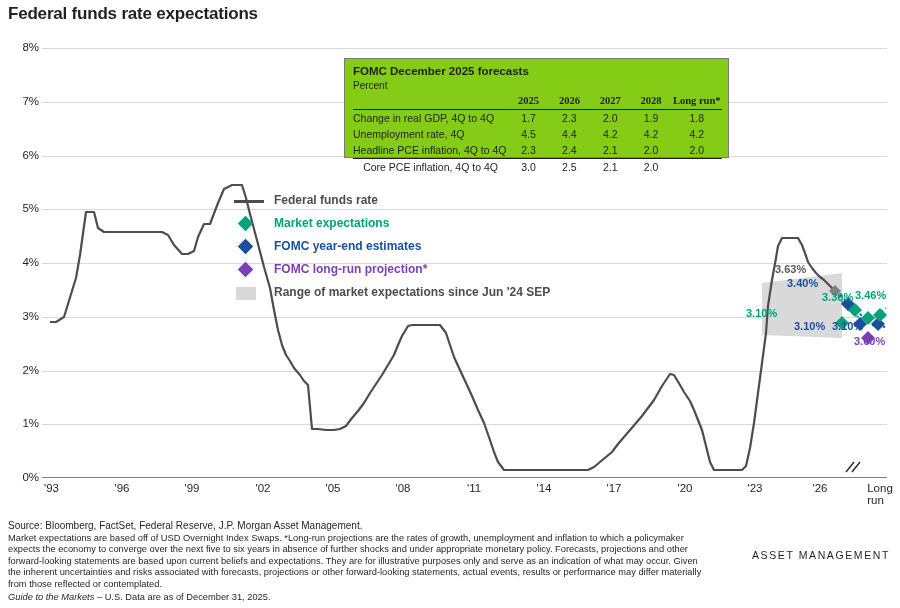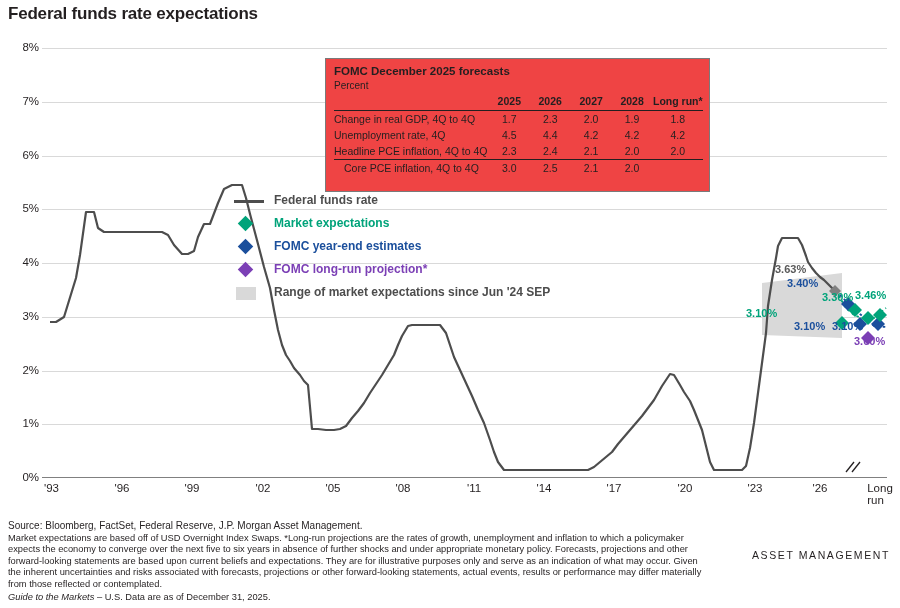--- a/index.html
+++ b/index.html
@@ -40,30 +40,30 @@
     position:absolute; right:848px; width:40px; text-align:right;
     font-size:11.5px; color:#231f20; transform:translateY(-7px);
   }
   .xlab {
     position:absolute; top:434px; font-size:11.5px; color:#231f20; transform:translateX(-50%);
   }
   .xlab.left { transform:translateX(-40%); }
 
   
   .fomc-box {
-    position:absolute; left:325px; top:58px; width:385px; height:134px;
-    background:#ef4444; border:1px solid #7a7a7a;
+    position:absolute; left:344px; top:58px; width:385px; height:100px;
+    background:#84cc16; border:1px solid #7a7a7a;
     z-index:6;
   }
   .fomc-title { position:absolute; left:8px; top:6px; font-size:11.5px; font-weight:bold; }
   .fomc-sub { position:absolute; left:8px; top:21px; font-size:10px; }
   .fomc-table { position:absolute; left:8px; top:36px; width:369px; border-collapse:collapse; }
   .fomc-table th {
     font-size:10.5px; font-weight:bold; text-align:center; padding:0 0 3px 0;
-    vertical-align:bottom; color:#231f20;
+    vertical-align:bottom; color:#231f20;font-family:Liberation Serif, serif;
   }
   .fomc-table th.rowhead { text-align:left; }
   .fomc-table td {
     font-size:10.5px; text-align:center; padding:2px 0; color:#231f20;
   }
   .fomc-table td.rowhead { text-align:left; width:160px; }
   .fomc-table tr.headrow th { border-bottom:1px solid #231f20; }
   .fomc-table tr.lastrow td { border-top:1px solid #231f20;text-align:center; }
   .col-year { width:42px; }
   .col-long { width:52px; }

